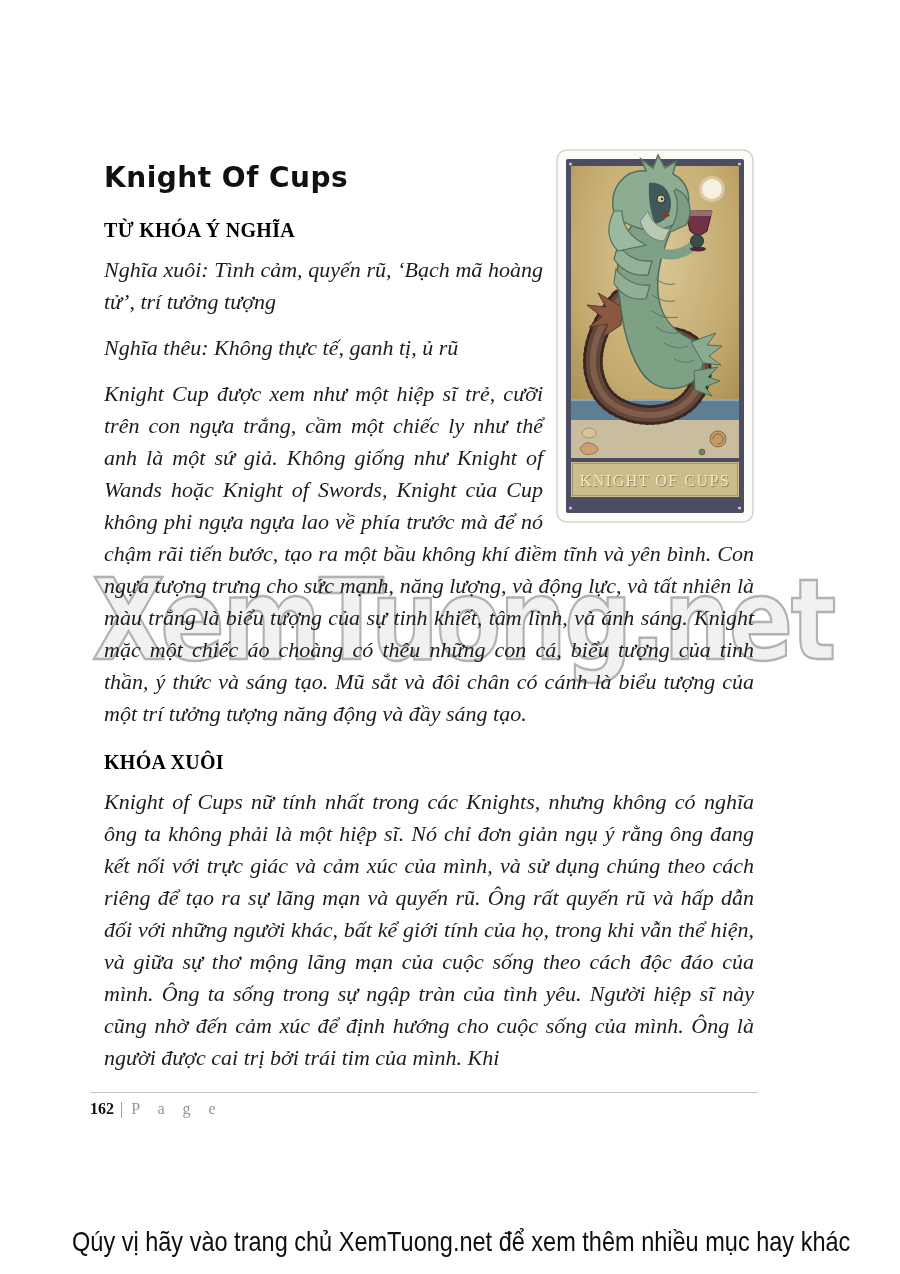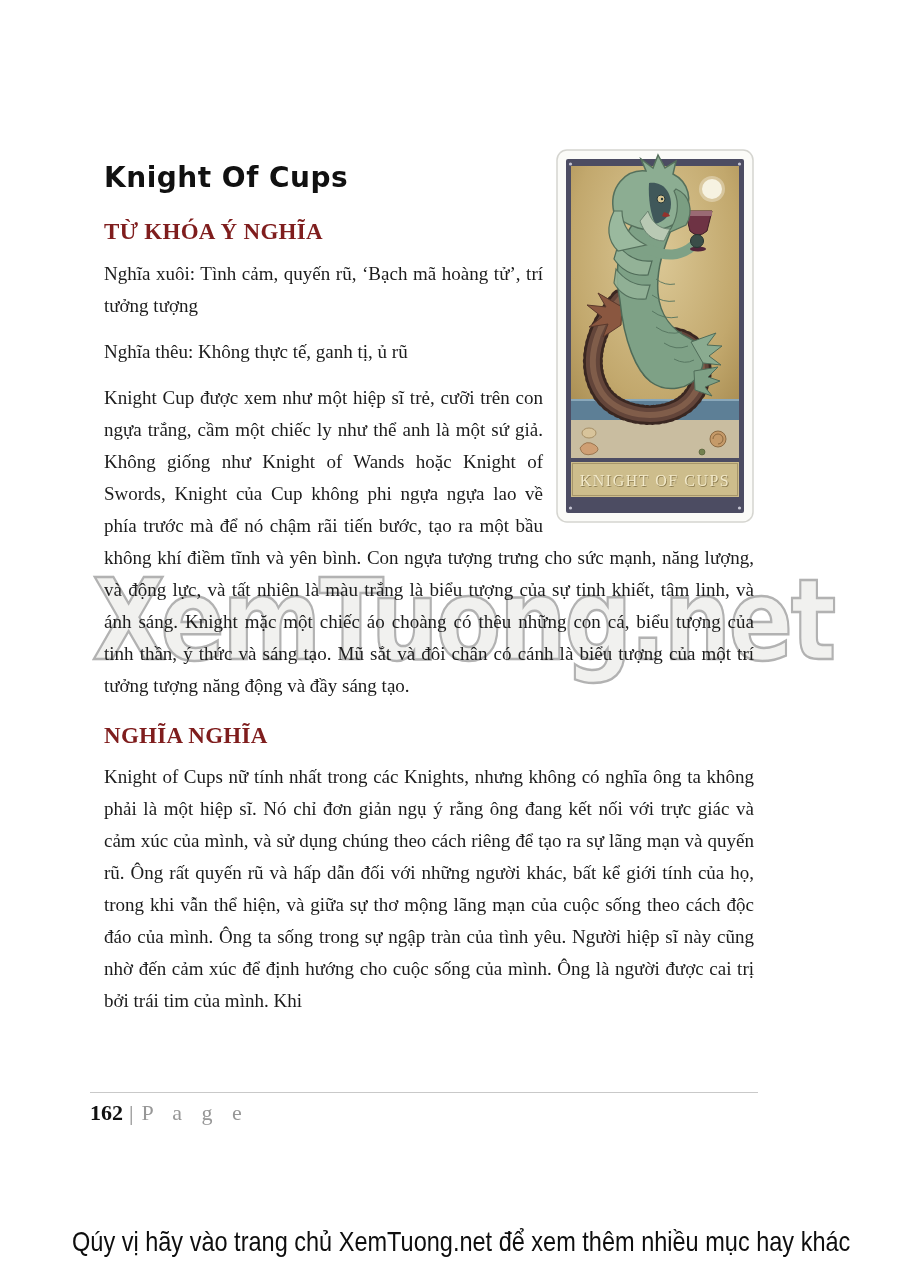--- a/index.html
+++ b/index.html
@@ -48,41 +48,42 @@
     font-weight:bold;
     font-size:28px;
     line-height:1.15;
     letter-spacing:0.5px;
     color:#111;
   }
   h2.sec-heading {
     margin:20px 0 12px 0;
     font-family:"Liberation Serif", serif;
     font-weight:bold;
-    font-size:23px;
+    font-size:20px;
     line-height:1.2;
     letter-spacing:0.3px;
-    color:#7f1d1d;
+    color:#000000;
   }
   p.body-par {
     margin:0 0 14px 0;
-    font-size:19px;
+    font-size:22px;
     line-height:32px;
     text-align:justify;
+    font-style:italic;
   }
   
   .pagenum-row {
     position:absolute;
     left:90px; top:1092px;
     width:668px;
     z-index:1;
     border-top:1px solid #c9c9c9;
     padding-top:7px;
     font-family:"Liberation Serif", serif;
-    font-size:22px;
+    font-size:16px;
   }
   .pagenum-row .num { font-weight:bold; color:#111; }
   .pagenum-row .pipe { color:#8a8a8a; margin:0 8px 0 6px; }
   .pagenum-row .word { color:#979797; letter-spacing:7px; }
   
   .bottom-note {
     position:absolute;
     left:0; top:1226px;
     width:900px;
     text-align:center;
@@ -202,21 +203,21 @@
     </div>
 
     <h1 class="doc-title">Knight Of Cups</h1>
 
     <h2 class="sec-heading">TỪ KHÓA Ý NGHĨA</h2>
     <p class="body-par">Nghĩa xuôi: Tình cảm, quyến rũ, ‘Bạch mã hoàng tử’, trí tưởng tượng</p>
     <p class="body-par">Nghĩa thêu: Không thực tế, ganh tị, ủ rũ</p>
 
     <p class="body-par">Knight Cup được xem như một hiệp sĩ trẻ, cưỡi trên con ngựa trắng, cầm một chiếc ly như thể anh là một sứ giả. Không giống như Knight of Wands hoặc Knight of Swords, Knight của Cup không phi ngựa ngựa lao về phía trước mà để nó chậm rãi tiến bước, tạo ra một bầu không khí điềm tĩnh và yên bình. Con ngựa tượng trưng cho sức mạnh, năng lượng, và động lực, và tất nhiên là màu trắng là biểu tượng của sự tinh khiết, tâm linh, và ánh sáng. Knight mặc một chiếc áo choàng có thêu những con cá, biểu tượng của tinh thần, ý thức và sáng tạo. Mũ sắt và đôi chân có cánh là biểu tượng của một trí tưởng tượng năng động và đầy sáng tạo.</p>
 
-    <h2 class="sec-heading">NGHĨA NGHĨA</h2>
+    <h2 class="sec-heading">KHÓA XUÔI</h2>
     <p class="body-par">Knight of Cups nữ tính nhất trong các Knights, nhưng không có nghĩa ông ta không phải là một hiệp sĩ. Nó chỉ đơn giản ngụ ý rằng ông đang kết nối với trực giác và cảm xúc của mình, và sử dụng chúng theo cách riêng để tạo ra sự lãng mạn và quyến rũ. Ông rất quyến rũ và hấp dẫn đối với những người khác, bất kể giới tính của họ, trong khi vẫn thể hiện, và giữa sự thơ mộng lãng mạn của cuộc sống theo cách độc đáo của mình. Ông ta sống trong sự ngập tràn của tình yêu. Người hiệp sĩ này cũng nhờ đến cảm xúc để định hướng cho cuộc sống của mình. Ông là người được cai trị bởi trái tim của mình. Khi</p>
 
   </div>
 
   <div class="pagenum-row">
     <span class="num">162</span><span class="pipe">|</span><span class="word">P a g e</span>
   </div>
 
   <div class="bottom-note">Qúy vị hãy vào trang chủ XemTuong.net để xem thêm nhiều mục hay khác</div>
 

